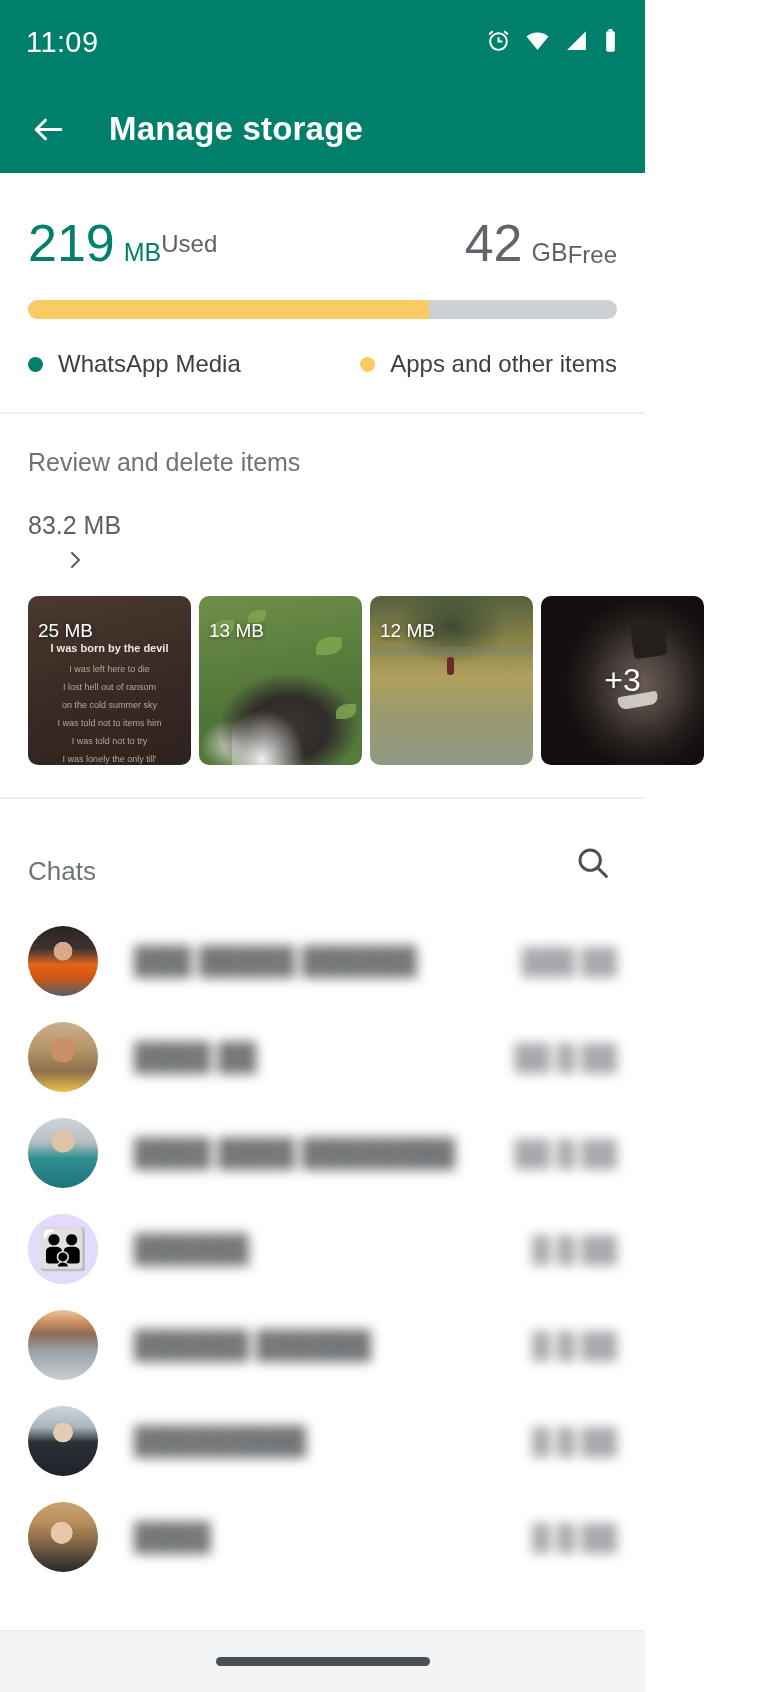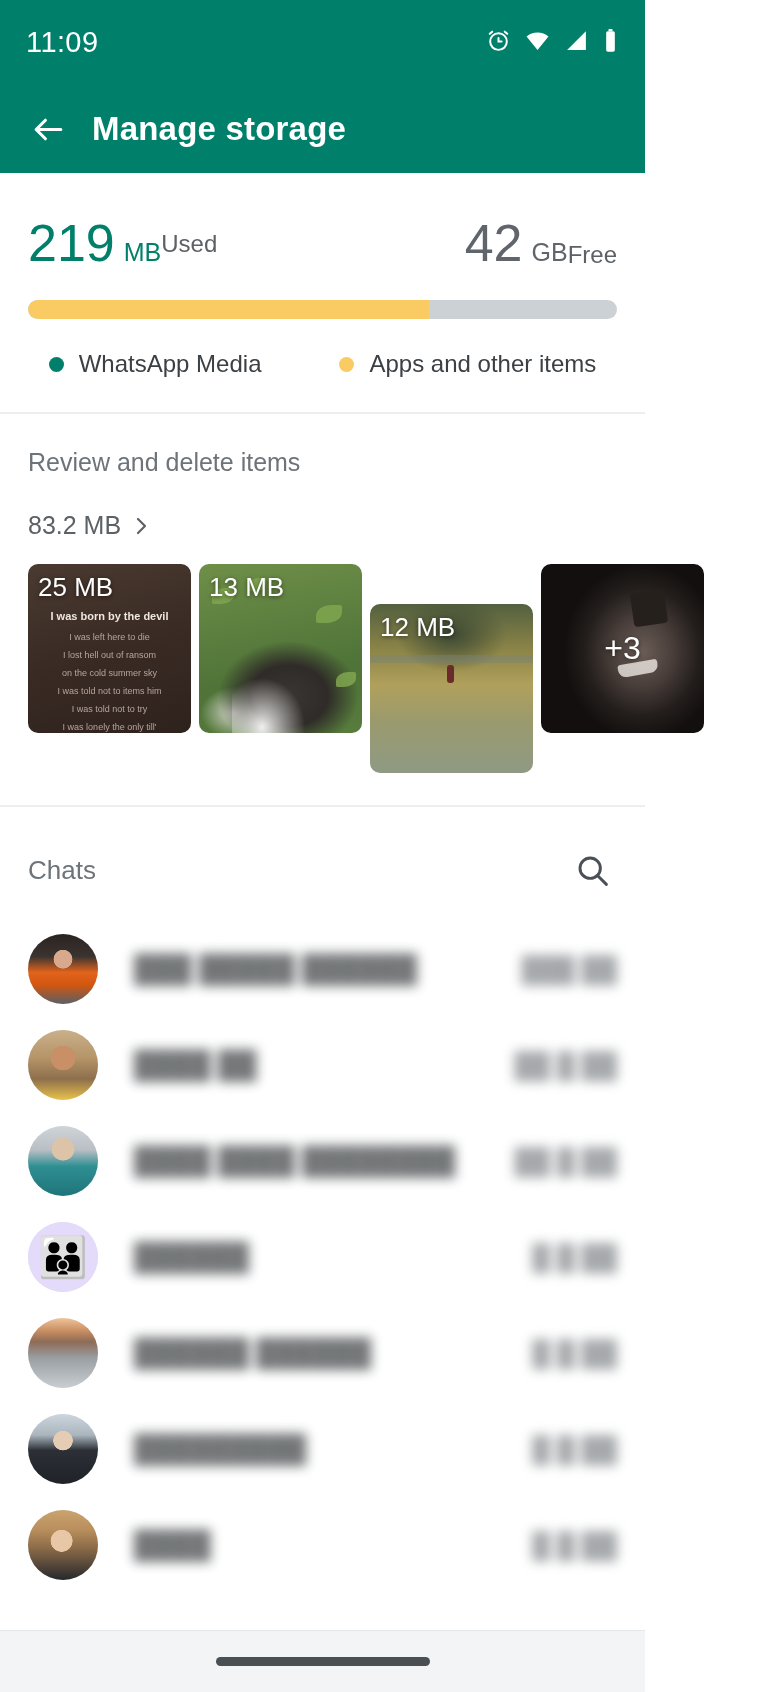--- a/index.html
+++ b/index.html
@@ -17,21 +17,21 @@
     height:85px; background:#00806a; flex:0 0 auto;
     display:flex; align-items:center; justify-content:space-between;
     padding:0 26px;
   }
   .status-time { color:#fff; font-size:29px; letter-spacing:.4px; }
   .status-icons { display:flex; align-items:center; gap:13px; }
 
   
   .appbar {
     height:88px; background:#00806a; flex:0 0 auto;
-    display:flex; align-items:center; padding:0 26px; gap:22px;
+    display:flex; align-items:center; padding:0 26px; gap:39px;
   }
   .back-btn { width:44px; height:44px; display:flex; align-items:center; justify-content:center; cursor:pointer; }
   .appbar-title { color:#fff; font-size:33px; font-weight:bold; letter-spacing:.2px; }
 
   
   .summary { padding:44px 28px 34px 28px; background:#fff; flex:0 0 auto; }
   .summary-top { display:flex; justify-content:space-between; align-items:flex-start; }
   .sum-col { display:flex; flex-direction:row; }
   .sum-col.right { align-items:flex-end; }
   .sum-value { display:flex; align-items:baseline; gap:9px; }
@@ -40,47 +40,47 @@
   .num.used { color:#00806a; } .unit.used { color:#00806a; }
   .num.free { color:#60656b; } .unit.free { color:#60656b; }
   .sum-label { font-size:24px; color:#5c6166; margin-top:13px; }
 
   .bar-wrap {
     margin-top:31px; height:19px; border-radius:10px;
     background:#ccd1d6; overflow:hidden; display:flex;
   }
   .bar-fill { height:100%; background:#fbcb63; border-radius:10px 0 0 10px; }
 
-  .legend { display:flex; justify-content:center; gap:78px; margin-top:31px; }
+  .legend { display:flex; justify-content:space-between; gap:78px; margin-top:31px; }
   .legend-item { display:flex; align-items:center; gap:15px; }
   .legend-dot { width:15px; height:15px; border-radius:50%; flex:0 0 auto; }
   .legend-text { font-size:24px; color:#3b4044; }
 
   .divider { height:1px; background:#e7e9eb; flex:0 0 auto; }
   .divider.thick { height:2px; background:#eceef0; }
 
   
   .review { padding:34px 28px 0 28px; flex:0 0 auto; }
   .section-head { font-size:25px; color:#6d7479; }
   .row-larger {
     display:flex; align-items:center; justify-content:space-between;
     margin-top:34px; cursor:pointer;
   }
   .row-larger-left { font-size:28px; color:#1f2326; }
-  .row-larger-right { display:flex; align-items:center; gap:8px; }
+  .row-larger-right { display:flex; align-items:center; gap:8px;flex-direction:column; }
   .row-size { font-size:25px; color:#5c6166; }
   .chev { color:#5c6166; display:flex; align-items:center; }
 
   .thumbs { display:flex; gap:8px; margin-top:24px; padding-bottom:32px; }
   .thumb {
     position:relative; width:163px; height:169px; border-radius:10px;
     overflow:hidden; flex:0 0 auto; cursor:pointer;
   }
   .thumb-size {
-    position:absolute; top:8px; left:10px; color:#fff; font-size:26px;
+    position:absolute; top:24px; left:10px; color:#fff; font-size:19px;
     text-shadow:0 1px 4px rgba(0,0,0,.55); z-index:4;
   }
   .thumb-more {
     position:absolute; inset:0; display:flex; align-items:center; justify-content:center;
     color:#fff; font-size:32px; font-weight:500; z-index:5;
     text-shadow:0 1px 4px rgba(0,0,0,.5);
   }
   
   .t1 { background:linear-gradient(165deg,#4a3a31 0%,#3b2c25 45%,#2e221d 100%); }
   .t1 .lyrics {
@@ -94,38 +94,38 @@
   .t2 { background:
       radial-gradient(ellipse 60% 45% at 55% 78%, #3a3632 0%, #2f2b28 40%, rgba(60,80,40,0) 72%),
       radial-gradient(ellipse 30% 22% at 22% 88%, #d8d8d0 0%, rgba(200,200,190,0) 70%),
       linear-gradient(170deg,#6f8f48 0%,#5d8040 35%,#4f7338 65%,#587c3c 100%); }
   .t2 .spray { position:absolute; left:20%; bottom:0; width:46%; height:34%;
       background:radial-gradient(ellipse at 40% 90%, rgba(255,255,255,.92) 0%, rgba(255,255,255,0) 68%); }
   .t2 .leaf { position:absolute; background:#7fa64f; border-radius:60% 10% 60% 10%; opacity:.85; }
   
   .t3 { background:
       radial-gradient(ellipse 45% 30% at 50% 18%, #3d4a33 0%, rgba(60,70,50,0) 75%),
-      linear-gradient(180deg,#53603f 0%,#8a8347 26%,#b0a05c 48%,#9a9a6e 70%,#8f9a84 100%); margin-top: 40px; }
+      linear-gradient(180deg,#53603f 0%,#8a8347 26%,#b0a05c 48%,#9a9a6e 70%,#8f9a84 100%); }
   .t3 .figure { position:absolute; left:47%; top:36%; width:7px; height:18px;
       background:#6b2b2b; border-radius:3px; }
   .t3 .path { position:absolute; left:0; top:30%; width:100%; height:8px;
       background:rgba(120,130,120,.45); }
   
   .t4 { background:
       radial-gradient(ellipse 48% 52% at 62% 52%, #6b5d57 0%, #4a3f3b 38%, #241f1d 72%, #120f0e 100%),
       linear-gradient(160deg,#0d1310 0%,#16201a 40%,#0a0c0b 100%); }
   .t4 .patch { position:absolute; left:56%; top:16%; width:34px; height:34px;
       background:#26201d; border-radius:4px; transform:rotate(-8deg); }
   .t4 .teeth { position:absolute; left:47%; top:58%; width:40px; height:13px;
       background:rgba(240,235,230,.78); border-radius:3px 3px 8px 8px; transform:rotate(-10deg); }
 
   
   .chats-wrap { flex:1 1 auto; display:flex; flex-direction:column; overflow:hidden; }
   .chats-head {
-    display:flex; align-items:center; justify-content:space-between;
+    display:flex; align-items:flex-end; justify-content:space-between;
     padding:38px 28px 26px 28px;
   }
   .chats-title { font-size:26px; color:#6d7479; }
   .search-btn { width:50px; height:50px; display:flex; align-items:center; justify-content:center; cursor:pointer; }
 
   .chat-row { display:flex; align-items:center; height:96px; padding:0 28px; cursor:pointer; }
   .avatar { width:70px; height:70px; border-radius:50%; flex:0 0 auto; overflow:hidden; position:relative; background:#dfe3e6; }
   .avatar .av-inner { position:absolute; inset:0; }
   .chat-mid { flex:1 1 auto; padding-left:36px; }
   .chat-name {

